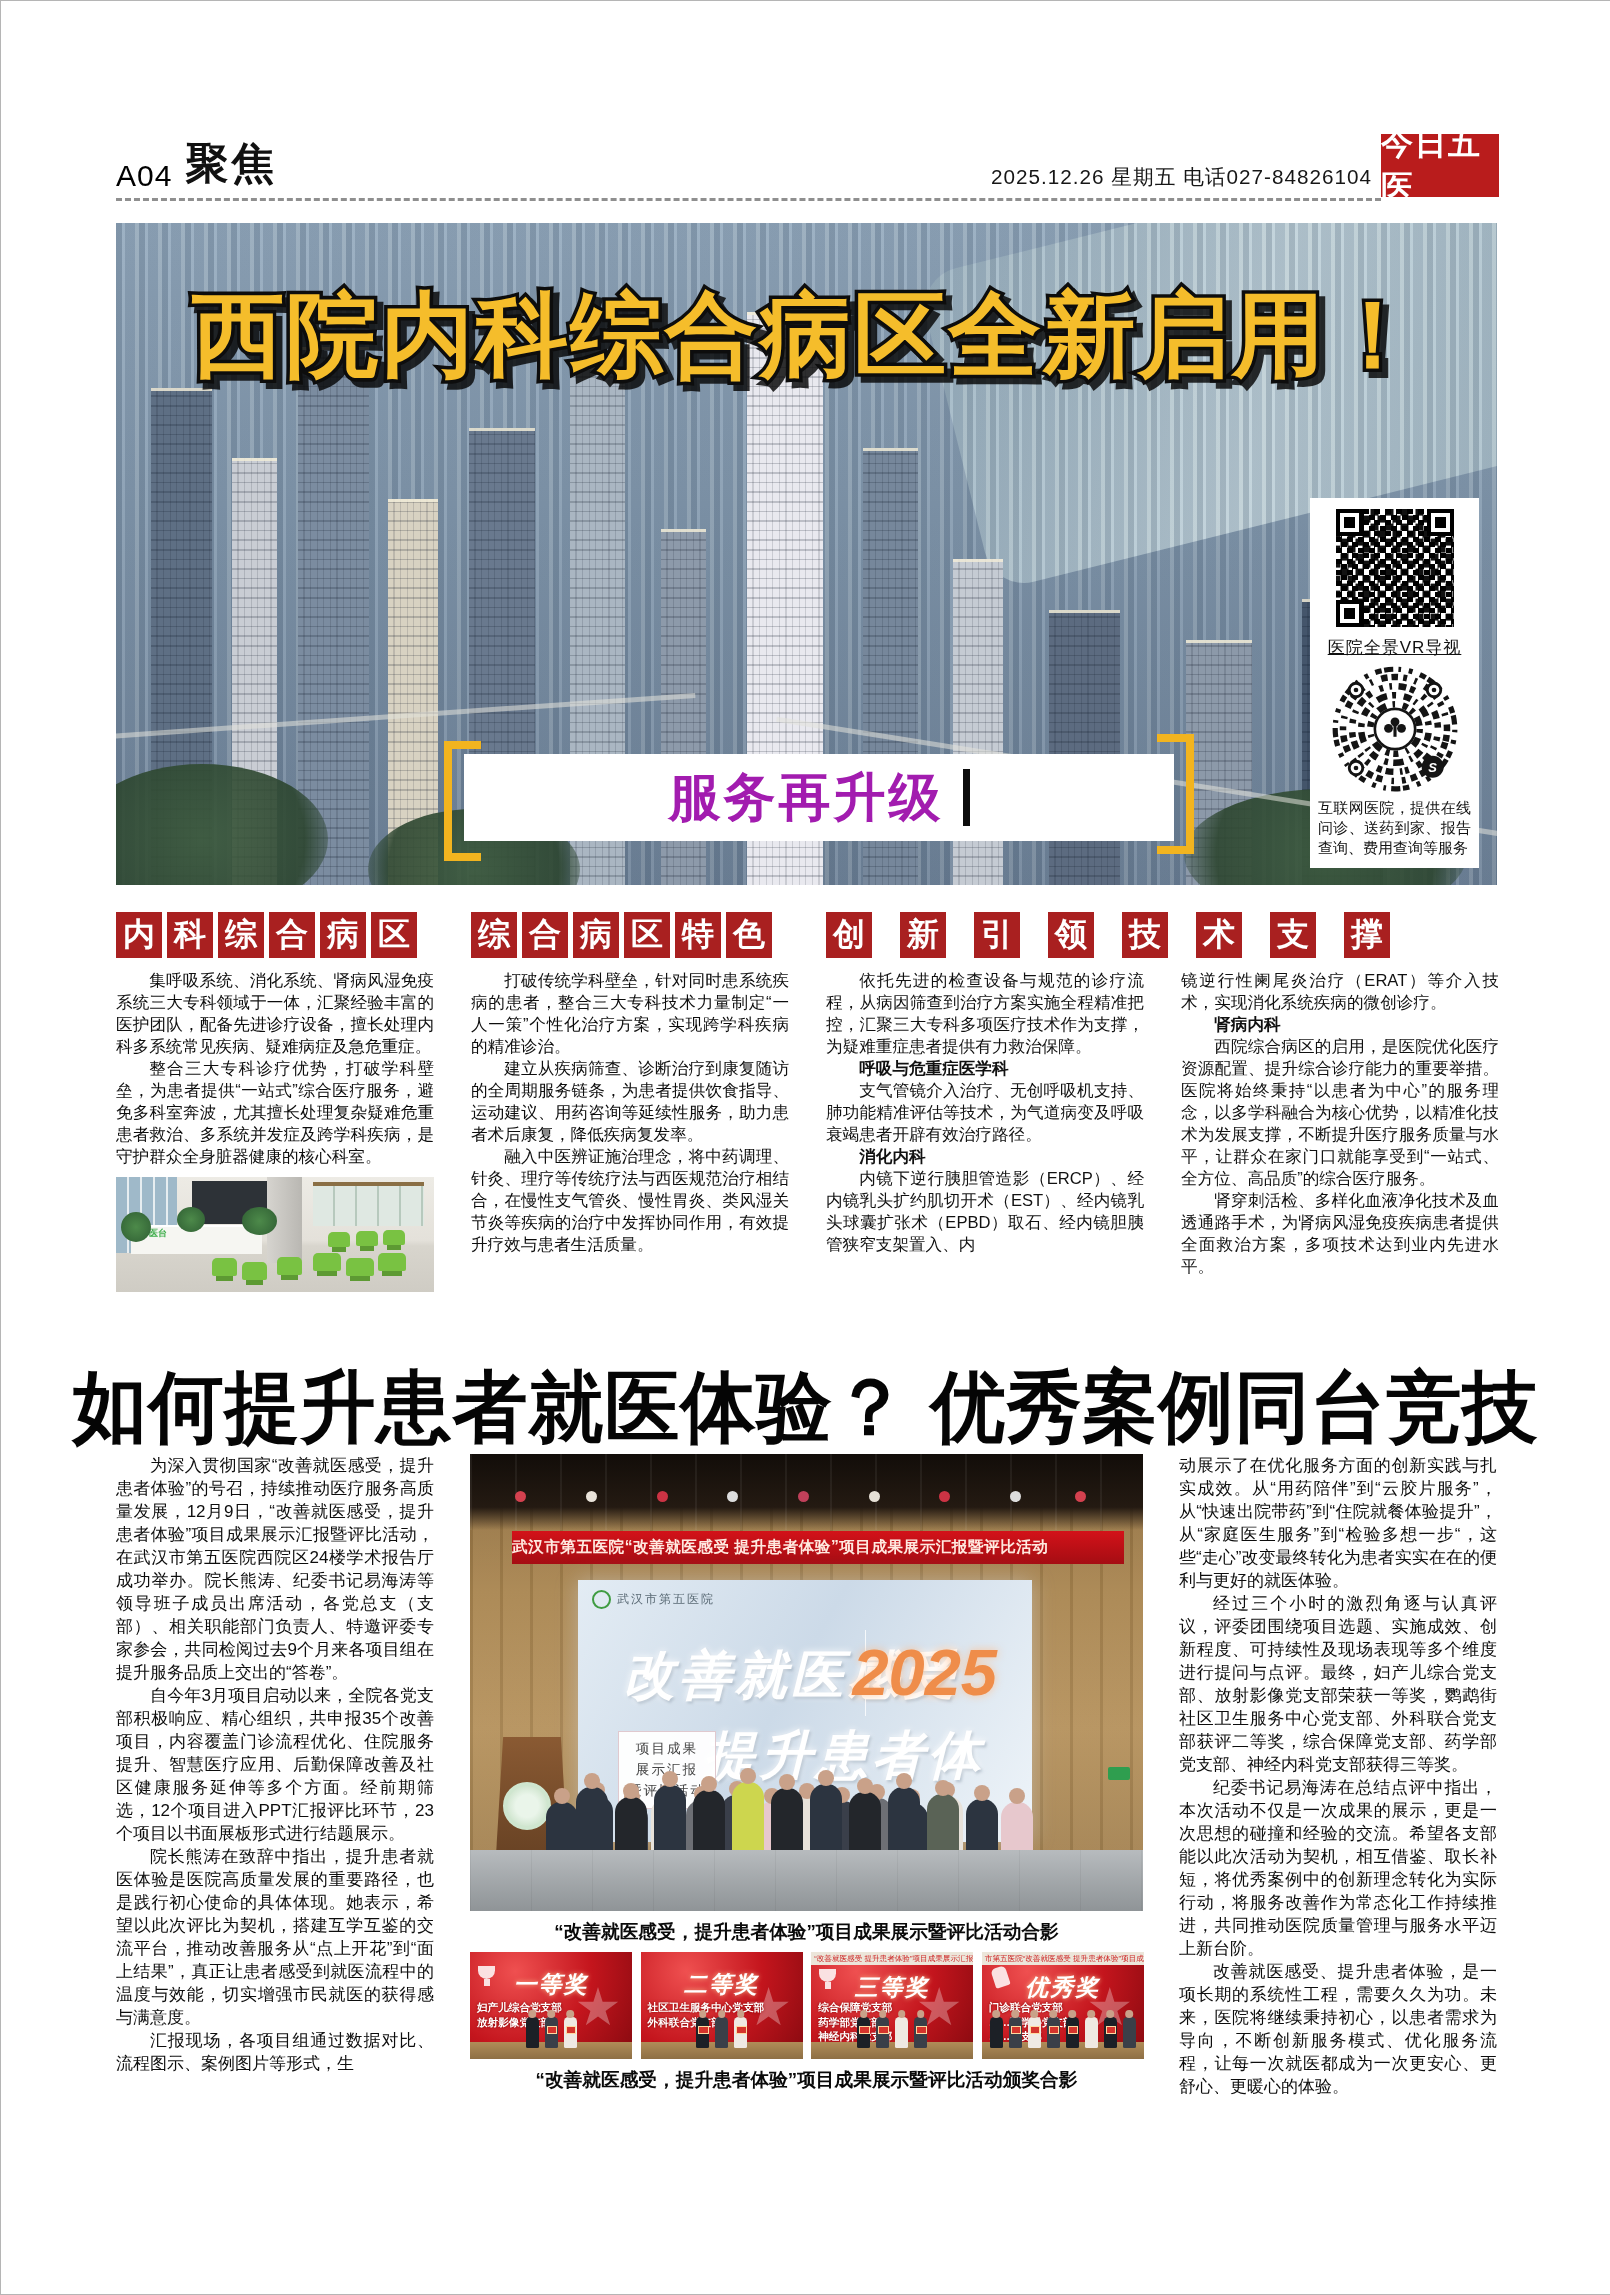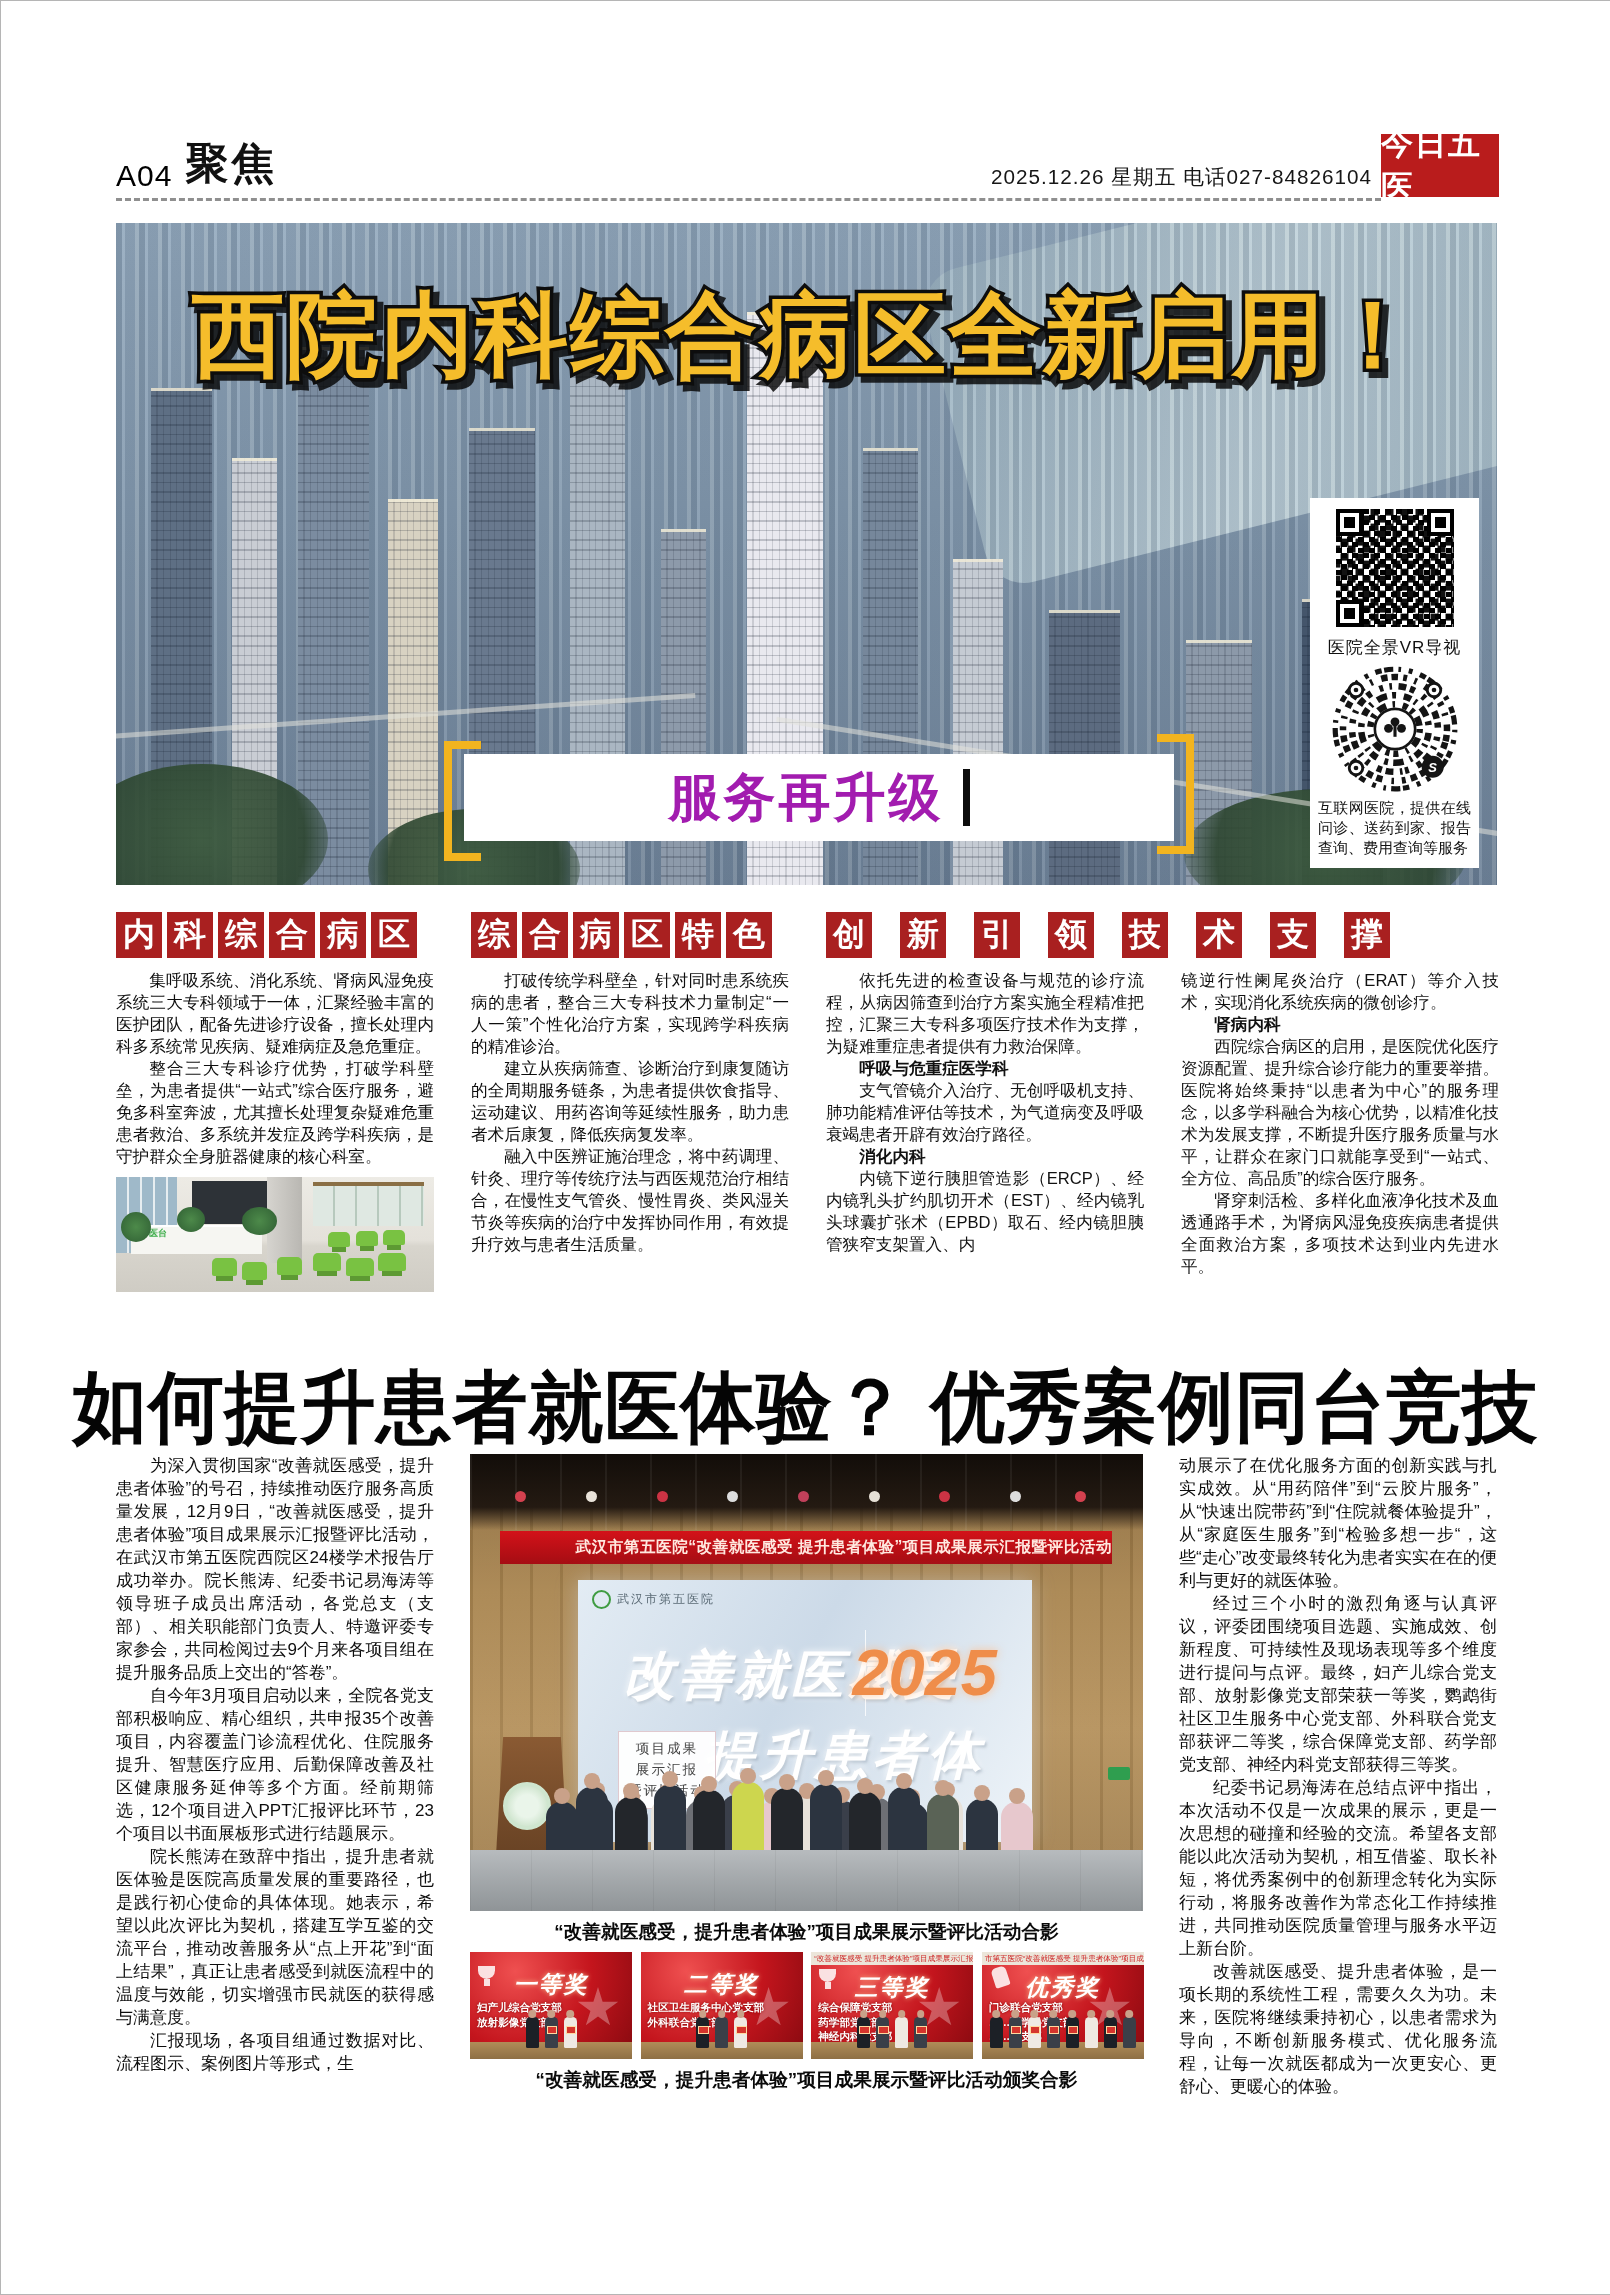--- a/index.html
+++ b/index.html
@@ -42,21 +42,21 @@
   .brk.r{right:-20px;bottom:-13px;border-right-width:8px;border-top-width:8px;border-bottom-width:8px;}
   
   .qrpanel{position:absolute;right:18px;top:275px;width:169px;height:370px;background:#fff;
     display:flex;flex-direction:column;align-items:center;padding:9px 8px;box-sizing:border-box;}
   .qr{position:relative;width:118px;height:118px;margin-top:2px;background:
     conic-gradient(#000 25%,transparent 0 50%,#000 0 75%,transparent 0) 0 0/11px 11px,
     conic-gradient(#111 25%,transparent 0 50%,#111 0 75%,transparent 0) 4.5px 6.6px/15px 15px,#fff;}
   .finder{position:absolute;width:27px;height:27px;border:4.5px solid #000;background:#fff;box-sizing:border-box;}
   .finder::after{content:"";position:absolute;inset:4px;background:#000;}
   .f-tl{top:0;left:0}.f-tr{top:0;right:0}.f-bl{bottom:0;left:0}
-  .qrcap{font-size:17px;letter-spacing:1px;margin-top:9px;color:#111;}
+  .qrcap{font-size:17px;letter-spacing:1px;margin-top:9px;color:#111;text-decoration:underline;}
   .roundqr{width:130px;height:130px;margin-top:5px;}
   .qrcap2{font-size:15px;line-height:20px;text-align:justify;color:#111;margin-top:4px;}
   
   .midsection{position:absolute;top:912px;left:116px;width:1382px;height:440px;display:flex;gap:37px;overflow:hidden;}
   .mcol{width:318px;flex:0 0 318px;}
   .mcol2x{width:673px;flex:0 0 673px;}
   .redhead{display:flex;gap:5px;}
   .redhead.sp{gap:28px;justify-content:flex-start;}
   .rbox{width:46px;height:46px;background:#a92020;color:#fff;font-weight:bold;font-size:32px;
     display:flex;align-items:center;justify-content:center;flex:0 0 auto;}
@@ -91,22 +91,22 @@
   .fmid{width:673px;flex:0 0 673px;}
   .caption{font-size:18.7px;font-weight:600;text-align:center;margin-top:8px;color:#0a0a0a;}
   
   .conf{position:relative;width:673px;height:457px;overflow:hidden;background:
     repeating-linear-gradient(90deg,rgba(0,0,0,.08) 0 3px,rgba(255,255,255,.05) 3px 30px),
     linear-gradient(180deg,#8a6a3e 0%,#a9854f 30%,#b5915c 60%,#9d7c4c 100%);}
   .ceil{position:absolute;top:0;left:0;width:100%;height:76px;background:
     repeating-linear-gradient(90deg,rgba(255,255,255,.06) 0 2px,transparent 2px 45px),
     linear-gradient(180deg,#120d09,#241a12 70%,rgba(36,26,18,0));}
   .lamp{position:absolute;top:37px;width:11px;height:11px;border-radius:50%;}
-  .led{position:absolute;top:77px;left:30px;width:612px;height:33px;background:linear-gradient(180deg,#d31219,#a50d13);
-    display:flex;align-items:center;justify-content:flex-end;}
+  .led{position:absolute;top:77px;left:42px;width:612px;height:33px;background:linear-gradient(180deg,#d31219,#a50d13);
+    display:flex;align-items:center;justify-content:flex-start;}
   .led span{color:#ffe9e0;font-size:15.6px;font-weight:bold;letter-spacing:0.5px;white-space:nowrap;}
   .screen{position:absolute;left:108px;top:126px;width:454px;height:262px;
     background:linear-gradient(120deg,#e3ecf4 0%,#ccdae8 45%,#eef4f9 100%);box-shadow:0 0 20px rgba(220,235,255,.35);}
   .sc-logo{position:absolute;left:14px;top:10px;display:flex;align-items:center;gap:6px;color:#5b6b76;font-size:12px;letter-spacing:2px;}
   .sc-logo i{width:15px;height:15px;border:2px solid #3f9c42;border-radius:50%;display:inline-block;}
   .callig1{position:absolute;left:45px;top:61px;font-size:52px;font-weight:bold;font-style:italic;color:#fff;
     text-shadow:0 0 7px rgba(255,255,255,.9),1.5px 1.5px 3px rgba(120,140,160,.6);letter-spacing:4px;}
   .callig2{position:absolute;left:126px;top:141px;font-size:52px;font-weight:bold;font-style:italic;color:#fff;
     text-shadow:0 0 7px rgba(255,255,255,.9),1.5px 1.5px 3px rgba(120,140,160,.6);letter-spacing:4px;}
   .year{position:absolute;right:35px;top:55px;font-size:65px;font-weight:900;font-style:italic;color:#ef8d4a;

